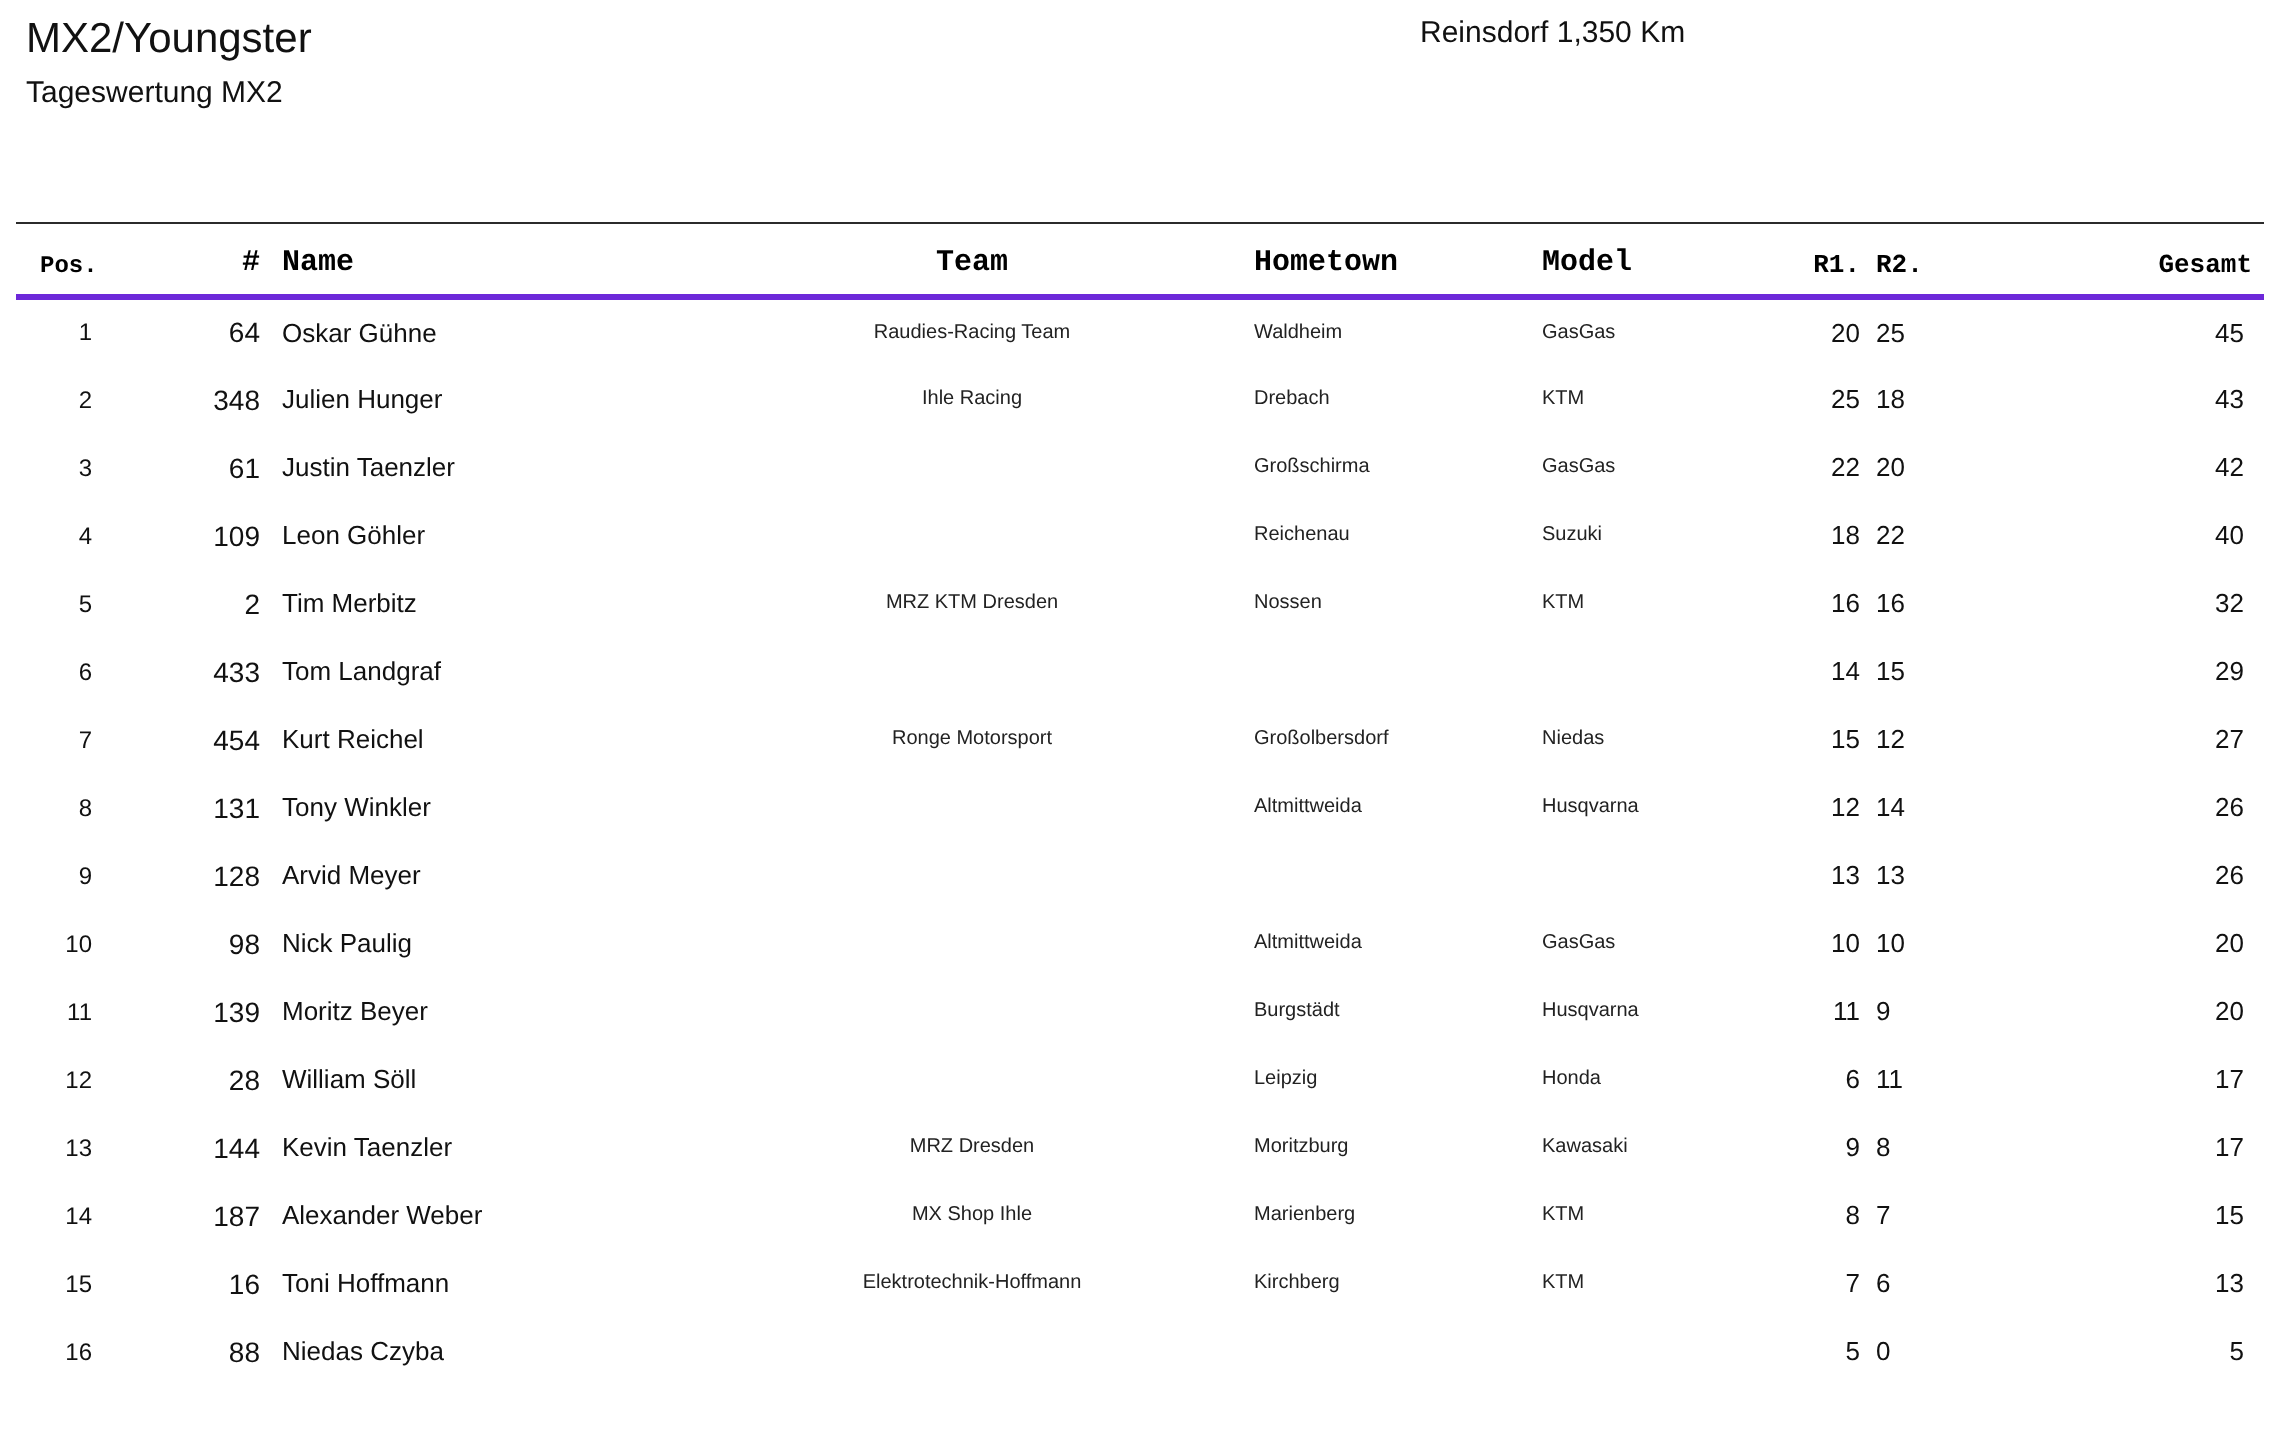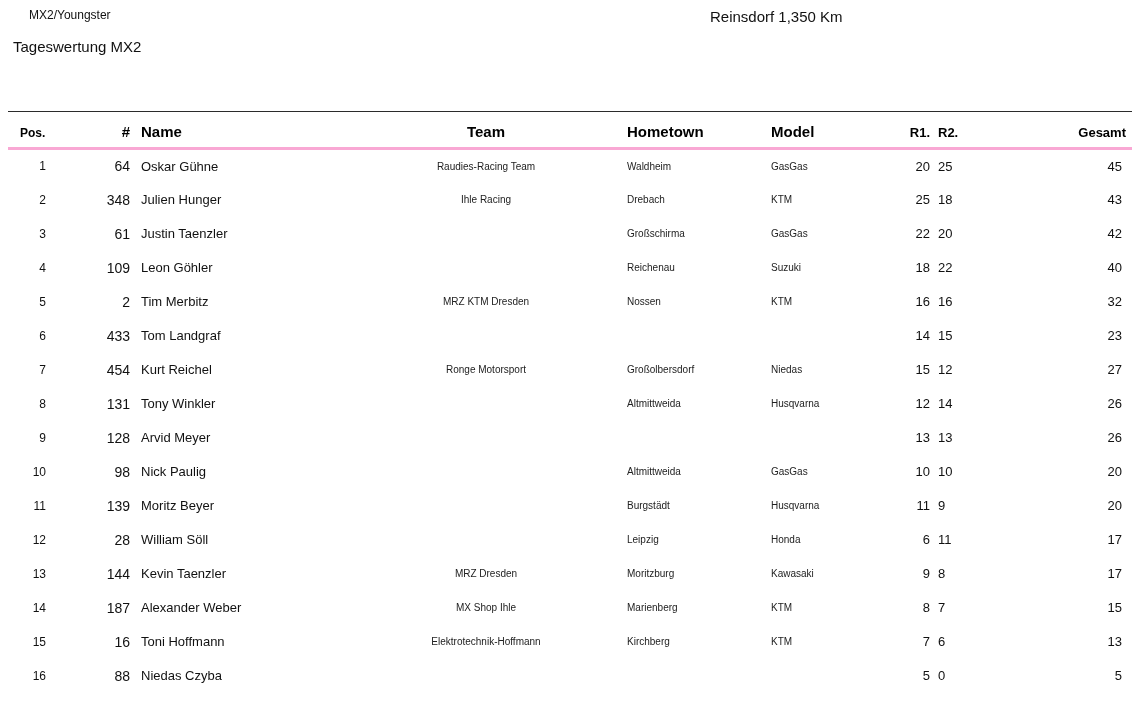--- a/index.html
+++ b/index.html
@@ -1,31 +1,31 @@
 <!DOCTYPE html>
 <html><head>
 <meta charset="utf-8">
 <style>
   * { margin: 0; padding: 0; box-sizing: border-box; }
   html, body { width: 1135px; height: 721px; background: #ffffff; overflow: hidden; }
   body { font-family: "Liberation Sans", sans-serif; color: #111; position: relative; }
 
-  .class-title { position: absolute; left: 13px; top: 8px;  font-size: 12px; white-space: nowrap; margin-left: 16px; }
+  .class-title { position: absolute; left: 13px; top: 8px;  font-size: 21px; white-space: nowrap; }
   .subtitle    { position: absolute; left: 13px; top: 38px; font-size: 15px; white-space: nowrap; }
   .location    { position: absolute; left: 710px; top: 8px; font-size: 15px; white-space: nowrap; }
 
   table.results {
     position: absolute; top: 111px; left: 8px; width: 1124px;
     border-collapse: collapse; table-layout: fixed;
     border-top: 1px solid #2b2b2b;
   }
   thead th {
     font-size: 15px; font-weight: bold; color: #000;
     height: 37px; vertical-align: bottom; padding-bottom: 7px;
-    border-bottom: 3px solid #f9a8d4; white-space: nowrap; overflow: hidden;
+    border-bottom: 3px solid #6d28d9; white-space: nowrap; overflow: hidden; font-family: Liberation Mono, monospace;
   }
   tbody td {
     height: 34px; vertical-align: middle;
     white-space: nowrap; overflow: hidden;
   }
 
   .col-pos      { text-align: right; padding-right: 10px; font-size: 12px; }
   th.col-pos    { text-align: left;  padding-left: 12px;  padding-right: 0; }
   .col-num      { text-align: right; padding-right: 6px;  font-size: 14px; }
   th.col-num    { font-size: 15px; }
@@ -130,21 +130,21 @@
       </tr>
       <tr>
         <td class="col-pos">6</td>
         <td class="col-num">433</td>
         <td class="col-name">Tom Landgraf</td>
         <td class="col-team"></td>
         <td class="col-hometown"></td>
         <td class="col-model"></td>
         <td class="col-r1">14</td>
         <td class="col-r2">15</td>
-        <td class="col-total">23</td>
+        <td class="col-total">29</td>
       </tr>
       <tr>
         <td class="col-pos">7</td>
         <td class="col-num">454</td>
         <td class="col-name">Kurt Reichel</td>
         <td class="col-team">Ronge Motorsport</td>
         <td class="col-hometown">Großolbersdorf</td>
         <td class="col-model">Niedas</td>
         <td class="col-r1">15</td>
         <td class="col-r2">12</td>

